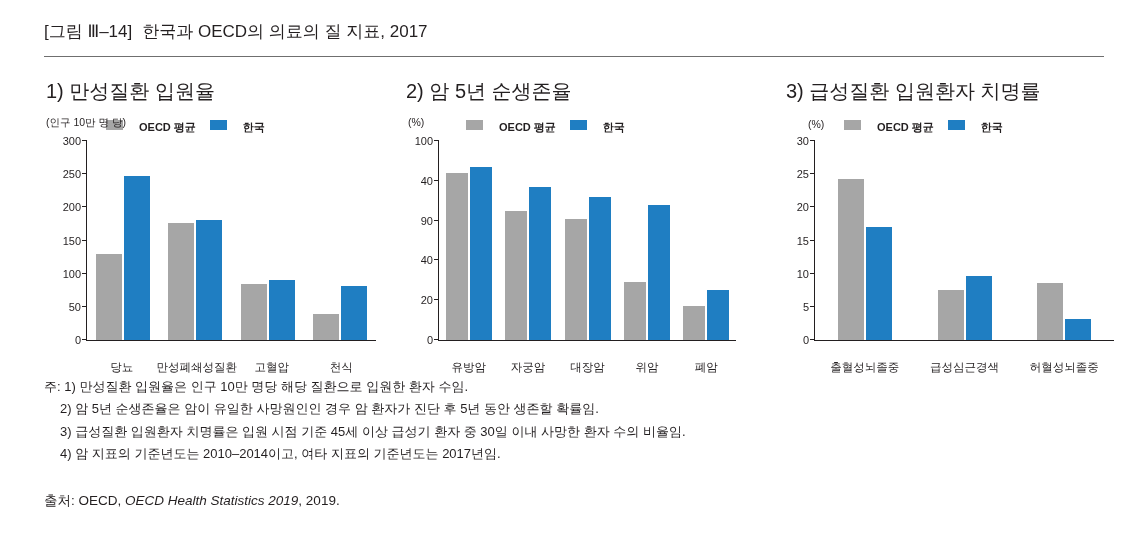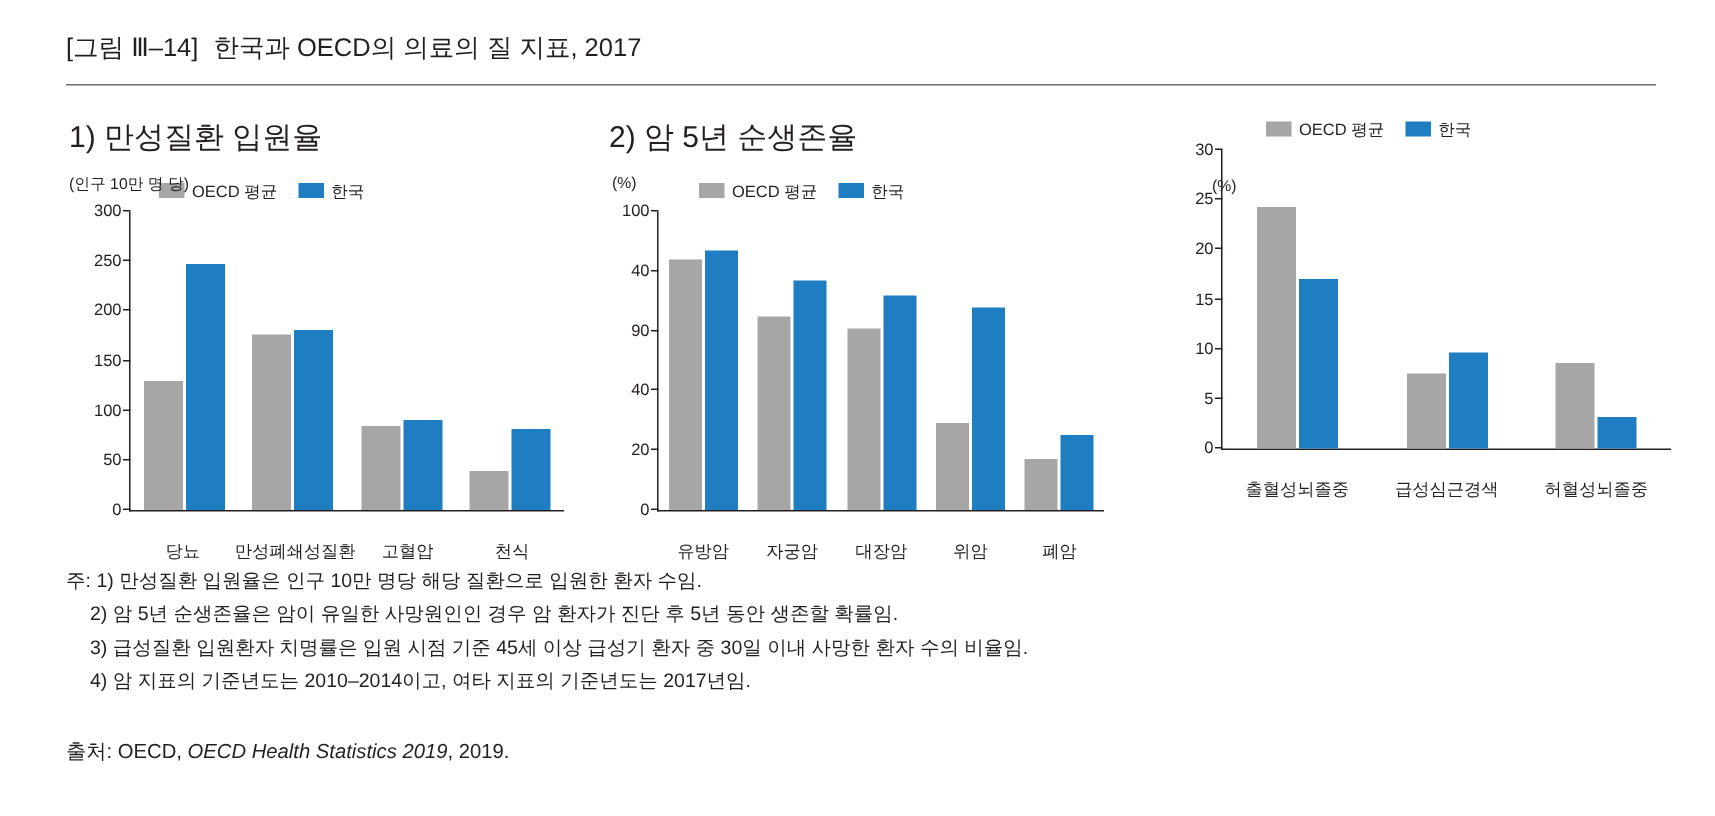--- a/index.html
+++ b/index.html
@@ -48,21 +48,21 @@
   .legend {
     display: flex;
     align-items: center;
     gap: 14px;
     font-size: 11px;
     margin-left: 62px;
     height: 16px;
   }
   .legend.lg2 { margin-left: 62px; }
   .legend.lg3 { margin-left: 60px; }
-  .legend-item { display: flex; align-items: center; gap: 5px; }
+  .legend-item { display: flex; gap: 16px; font-weight: bold; }
   .swatch { width: 17px; height: 10px; display: inline-block; }
   .sw-oecd { background: #a6a6a6; }
   .sw-kor { background: #1f7ec2; }
   .unit {
     position: absolute;
     font-size: 10.5px;
     color: #231f20;
     white-space: nowrap;
   }
   
@@ -260,20 +260,21 @@
             <div class="xlabel">자궁암</div>
             <div class="xlabel">대장암</div>
             <div class="xlabel">위암</div>
             <div class="xlabel">폐암</div>
           </div>
         </div>
     </div>
   </div>
 
   <div class="panel panel-3 p3">
+    <div class="panel-title">3) 급성질환 입원환자 치명률</div>
     <div class="unit" style="left:24px; top:40px;">(%)</div>
     <div class="legend lg3">
       <span class="legend-item">
         <span class="swatch sw-oecd"></span>
         <span>OECD 평균</span>
       </span>
       <span class="legend-item">
         <span class="swatch sw-kor"></span>
         <span>한국</span>
       </span>

